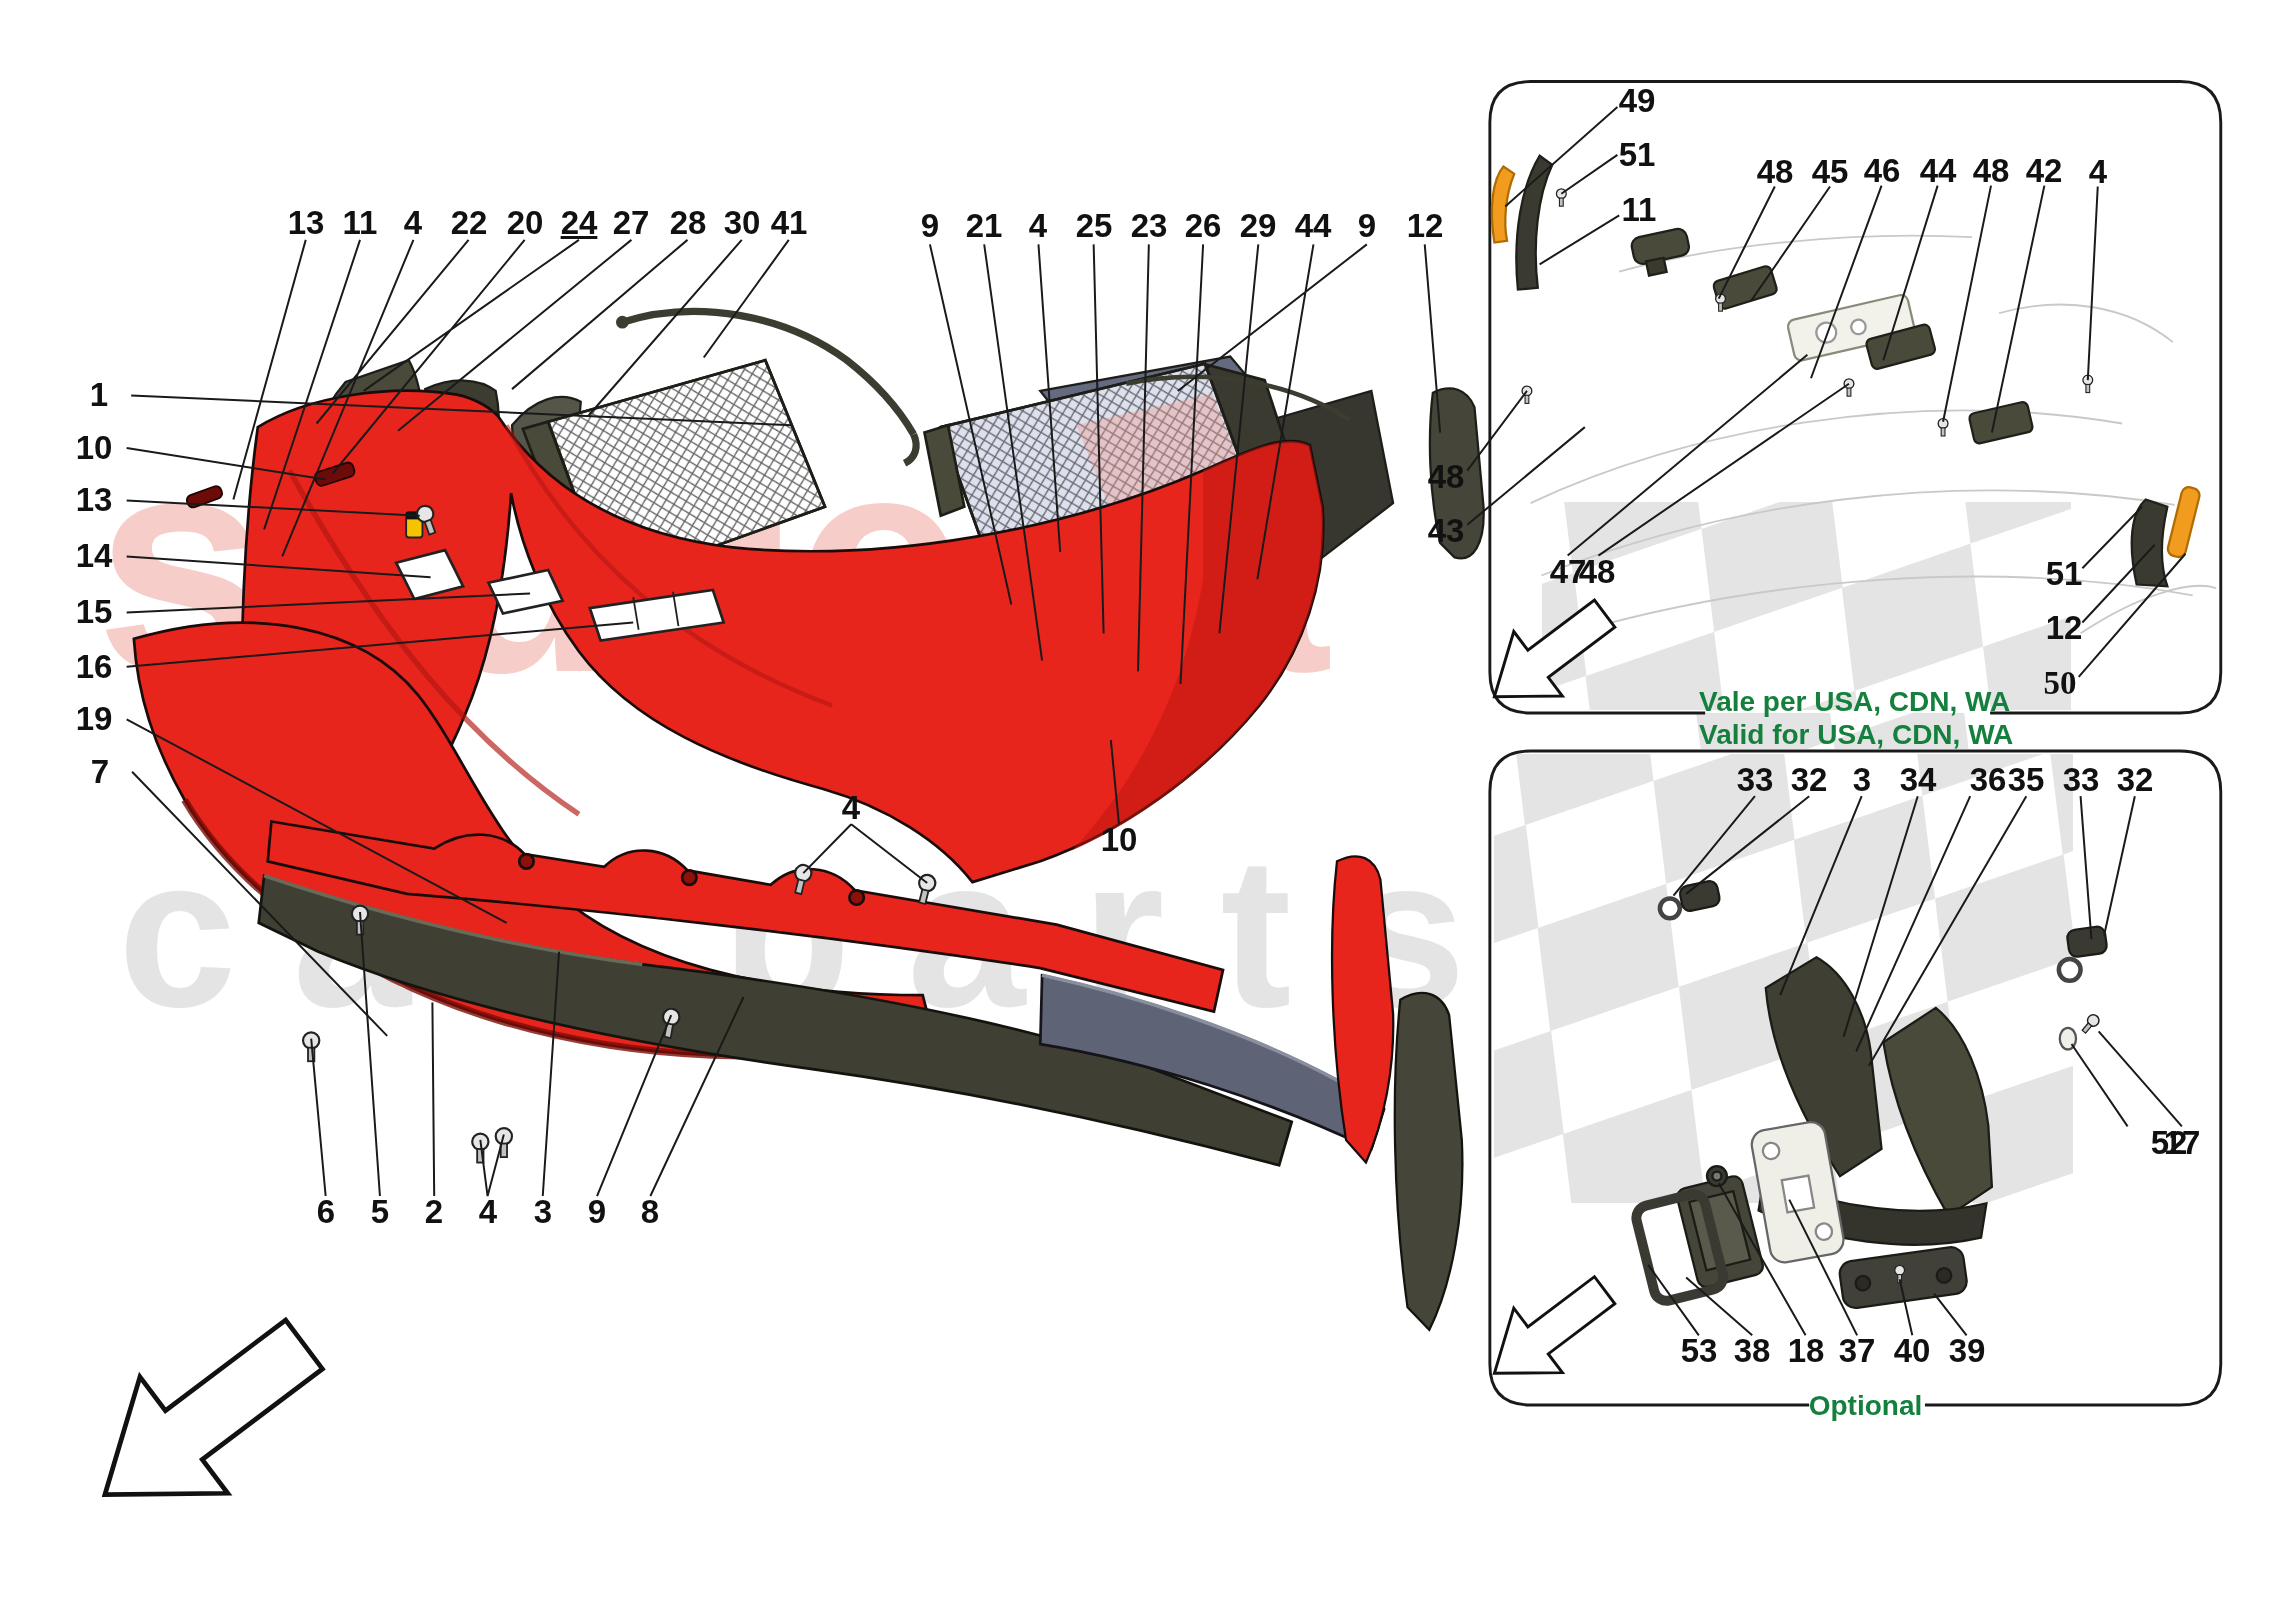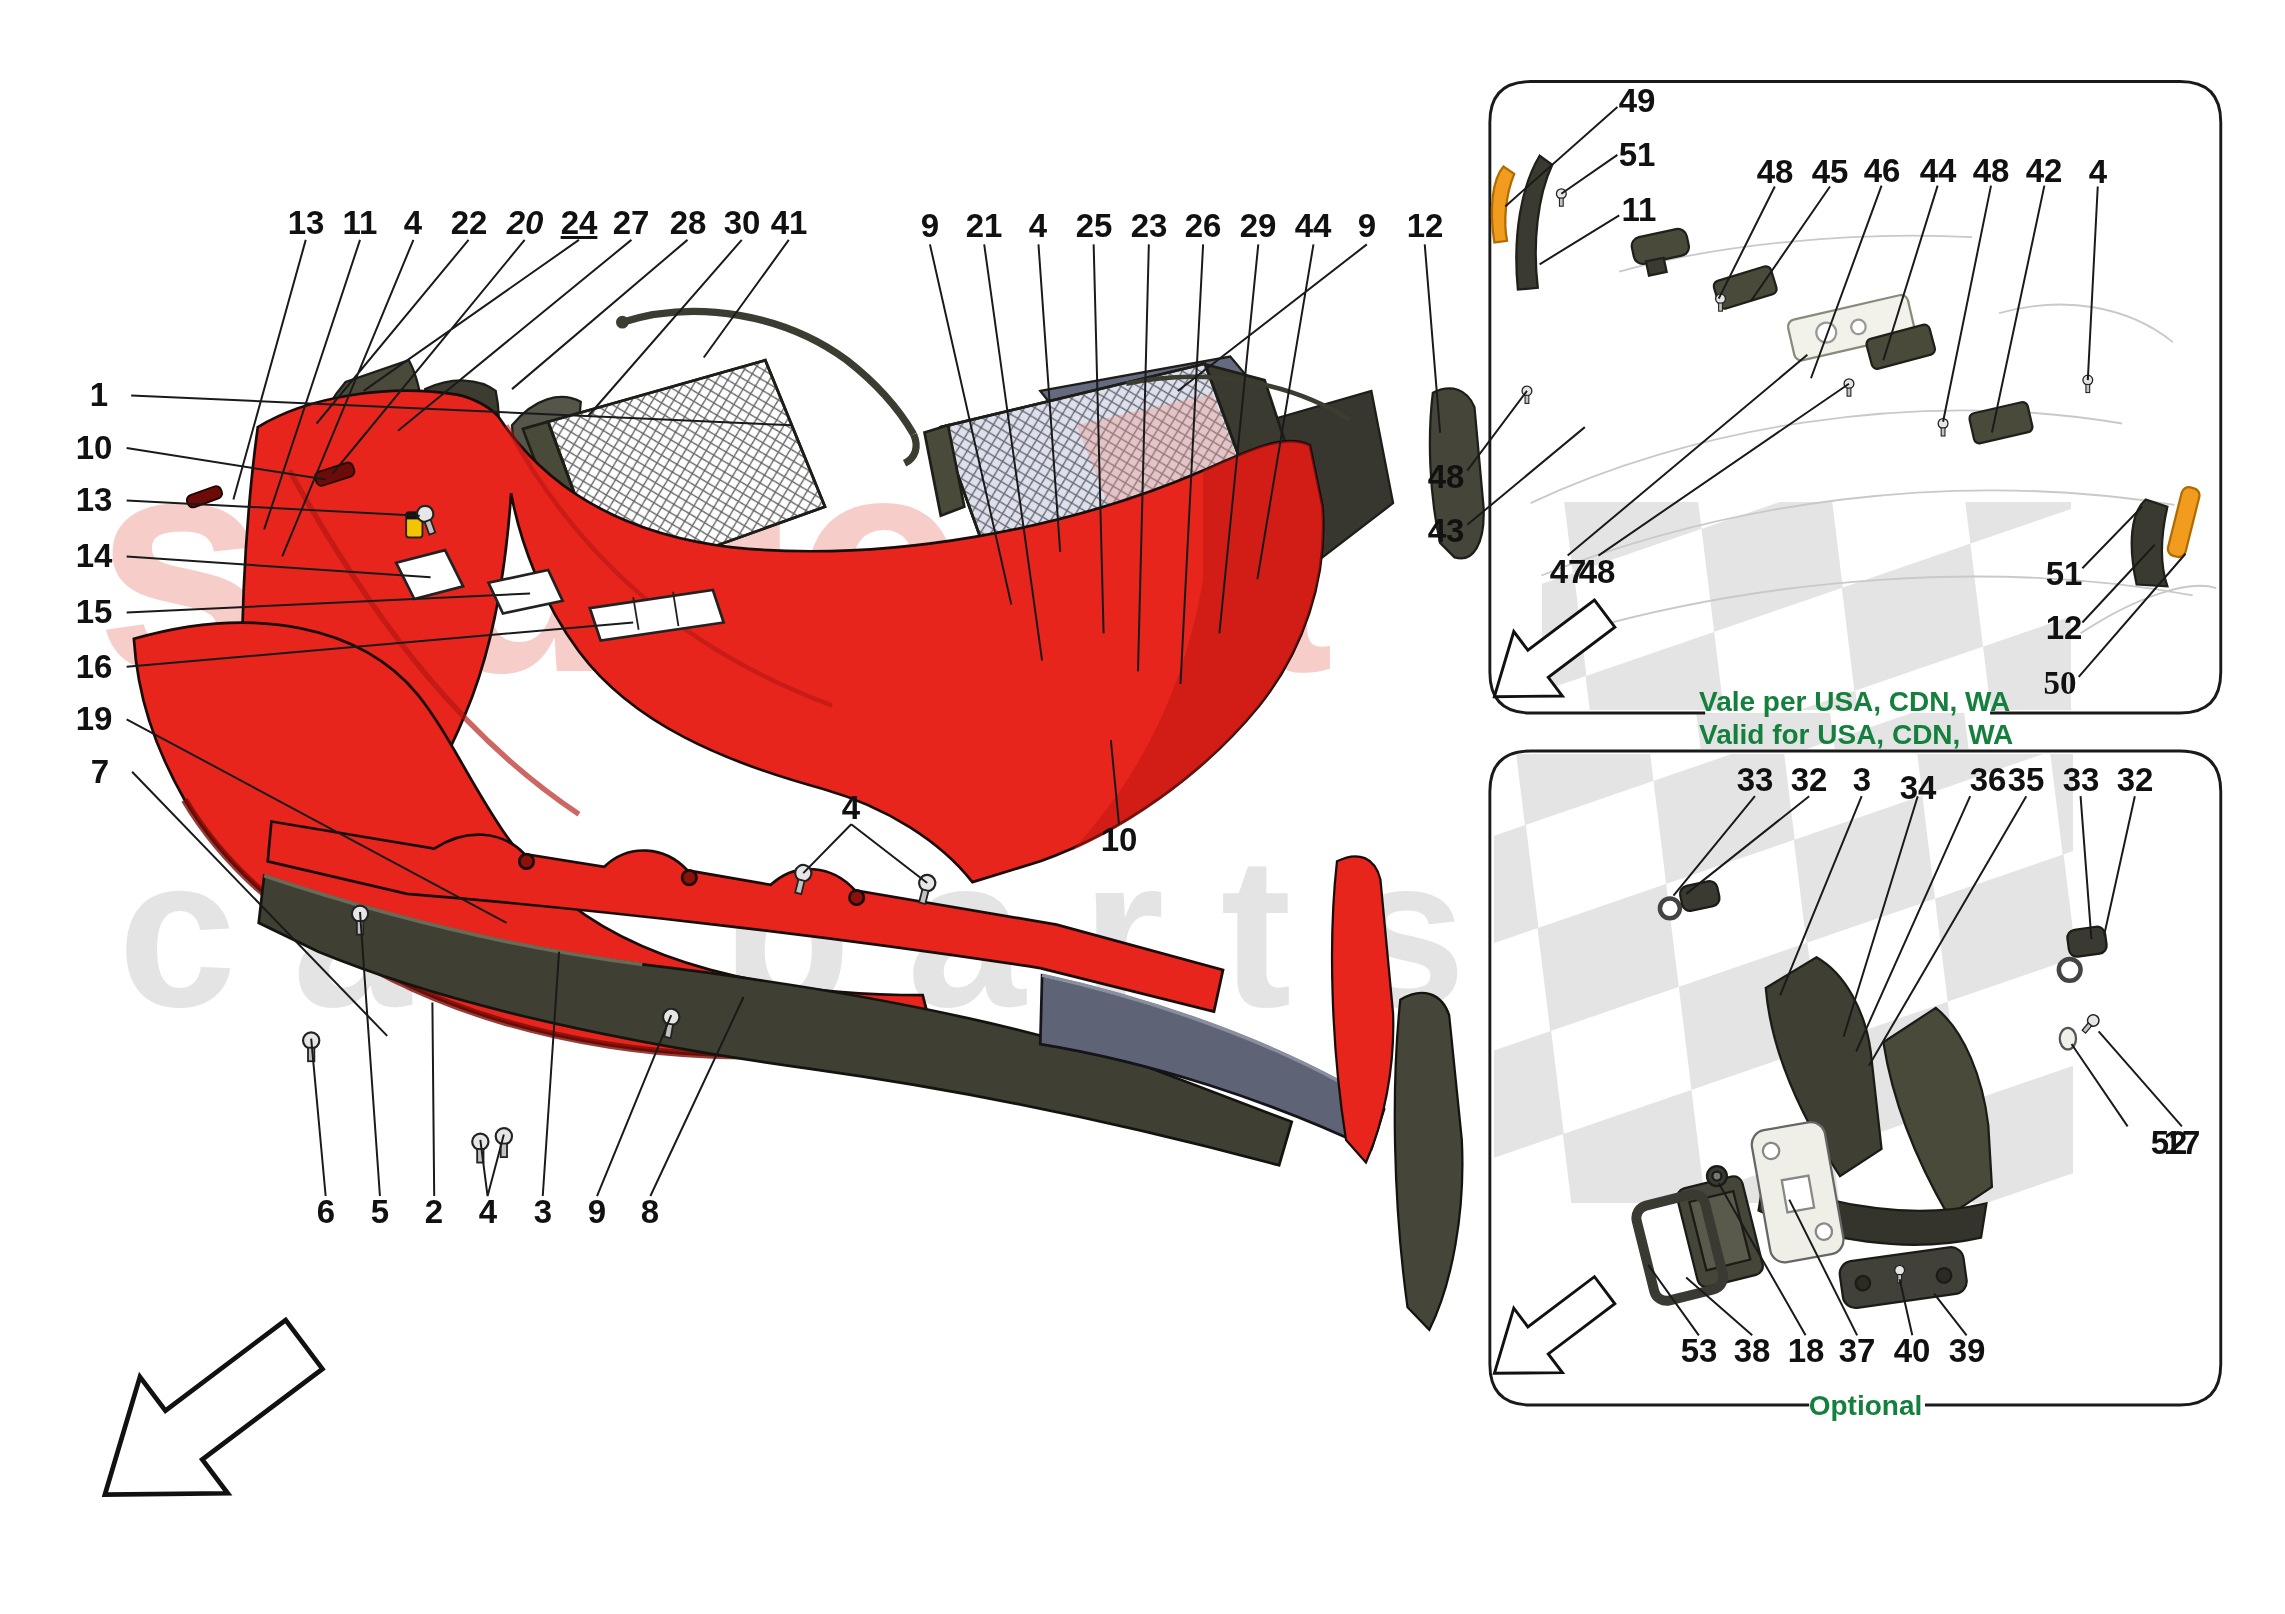--- a/index.html
+++ b/index.html
@@ -269,21 +269,21 @@
     <div>Vale per USA, CDN, WA</div>
     <div>Valid for USA, CDN, WA</div>
   </div>
   <div class="caption" id="caption-optional">Optional</div>
 
   <div id="callout-layer">
       <div class="callout" style="left: 306px; top: 223px;">13</div>
       <div class="callout" style="left: 360px; top: 223px;">11</div>
       <div class="callout" style="left: 413px; top: 223px;">4</div>
       <div class="callout" style="left: 469px; top: 223px;">22</div>
-      <div class="callout" style="left: 525px; top: 223px; font-style: italic;">20</div>
+      <div class="callout" style="left: 525px; top: 223px;">20</div>
       <div class="callout" style="left: 579px; top: 223px; text-decoration: underline;">24</div>
       <div class="callout" style="left: 631px; top: 223px;">27</div>
       <div class="callout" style="left: 688px; top: 223px;">28</div>
       <div class="callout" style="left: 742px; top: 223px;">30</div>
       <div class="callout" style="left: 789px; top: 223px;">41</div>
       <div class="callout" style="left: 930px; top: 226px;">9</div>
       <div class="callout" style="left: 984px; top: 226px;">21</div>
       <div class="callout" style="left: 1038px; top: 226px;">4</div>
       <div class="callout" style="left: 1094px; top: 226px;">25</div>
       <div class="callout" style="left: 1149px; top: 226px;">23</div>
@@ -322,21 +322,21 @@
       <div class="callout" style="left: 1446px; top: 477px;">48</div>
       <div class="callout" style="left: 1446px; top: 531px;">43</div>
       <div class="callout" style="left: 1568px; top: 572px;">47</div>
       <div class="callout" style="left: 1597px; top: 572px;">48</div>
       <div class="callout" style="left: 2064px; top: 574px;">51</div>
       <div class="callout" style="left: 2064px; top: 628px;">12</div>
       <div class="callout" style="left: 2060px; top: 683px; font-family: Liberation Serif, serif;">50</div>
       <div class="callout" style="left: 1755px; top: 780px;">33</div>
       <div class="callout" style="left: 1809px; top: 780px;">32</div>
       <div class="callout" style="left: 1862px; top: 780px;">3</div>
-      <div class="callout" style="left: 1918px; top: 780px; margin-top: 8px;">34</div>
+      <div class="callout" style="left: 1918px; top: 780px;">34</div>
       <div class="callout" style="left: 1970px; top: 780px; margin-left: 18px;">36</div>
       <div class="callout" style="left: 2026px; top: 780px;">35</div>
       <div class="callout" style="left: 2081px; top: 780px;">33</div>
       <div class="callout" style="left: 2135px; top: 780px;">32</div>
       <div class="callout" style="left: 2128px; top: 1143px; margin-left: 41px;">52</div>
       <div class="callout" style="left: 2182px; top: 1143px;">17</div>
       <div class="callout" style="left: 1699px; top: 1351px;">53</div>
       <div class="callout" style="left: 1752px; top: 1351px;">38</div>
       <div class="callout" style="left: 1806px; top: 1351px;">18</div>
       <div class="callout" style="left: 1857px; top: 1351px;">37</div>

